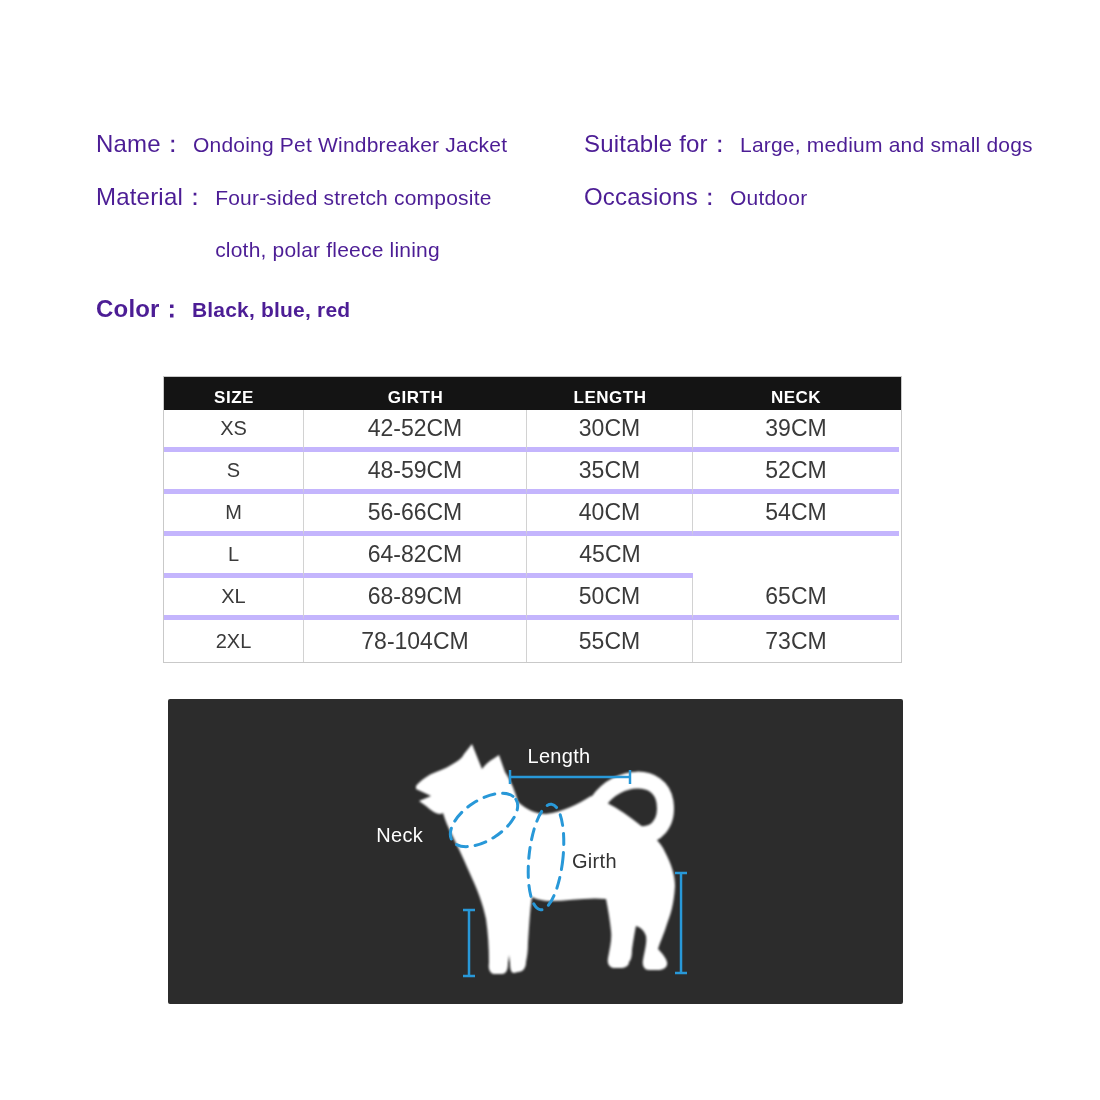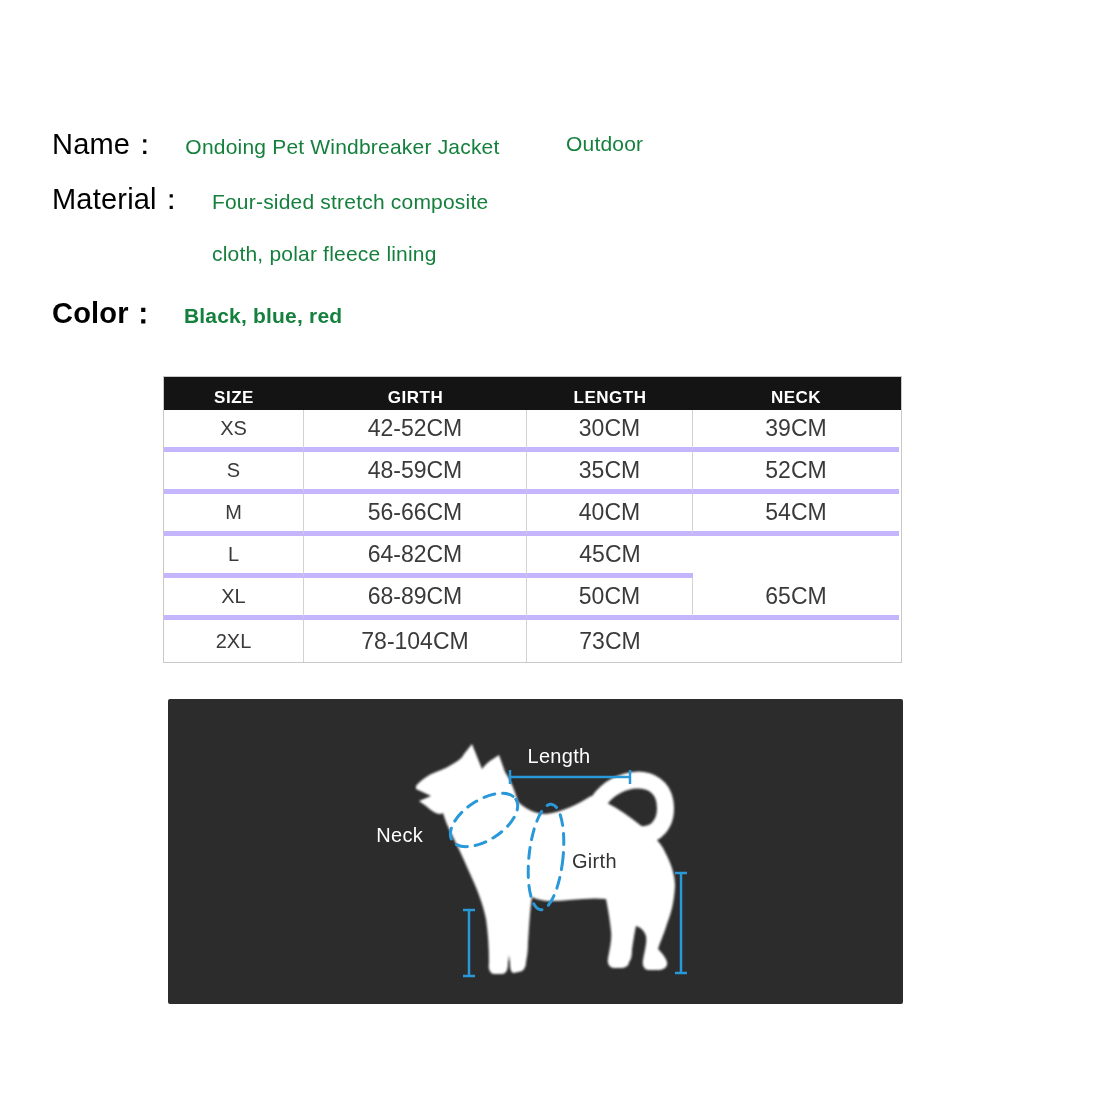--- a/index.html
+++ b/index.html
@@ -8,25 +8,26 @@
     font-family:"Liberation Sans","DejaVu Sans",sans-serif;
     -webkit-font-smoothing:antialiased;
   }
   
   .info-col{position:absolute;top:118px;}
   .info-col.left{left:52px;width:470px;}
   .info-col.right{left:540px;width:540px;}
   .info-row{display:flex;align-items:baseline;line-height:52px;}
   .info-row.gap-top{margin-top:7px;font-weight:bold;}
   .info-label{
-    font-size:29px;color:#000000;white-space:nowrap;flex:0 0 auto;
+    font-size:24px;color:#4c1d95;white-space:nowrap;flex:0 0 auto;
     letter-spacing:.2px;
+    margin-left:44px;
   }
   .info-value{
-    font-size:21px;color:#15803d;margin-left:26px;letter-spacing:.2px;
+    font-size:21px;color:#4c1d95;margin-left:8px;letter-spacing:.2px;
   }
   .info-value.wrap{width:322px;}
   
   .size-table{
     position:absolute;left:163px;top:376px;width:739px;
     border:1px solid #c9c9c9;box-sizing:border-box;background:#fff;
   }
   .t-row{display:grid;grid-template-columns:140px 223px 166px 206px;}
   .t-row.header{background:#141414;height:33px;}
   .t-row.header .t-cell{
@@ -63,20 +64,25 @@
     <span class="info-value wrap">Four-sided stretch composite cloth, polar fleece lining</span>
   </div>
   <div class="info-row gap-top">
     <span class="info-label">Color：</span>
     <span class="info-value">Black, blue, red</span>
   </div>
 </div>
 
 <div class="info-col right">
   <div class="info-row">
+    <span class="info-label">Suitable for：</span>
+    <span class="info-value">Large, medium and small dogs</span>
+  </div>
+  <div class="info-row">
+    <span class="info-label">Occasions：</span>
     <span class="info-value">Outdoor</span>
   </div>
 </div>
 
 <div class="size-table">
   <div class="t-row header">
     <div class="t-cell">SIZE</div>
     <div class="t-cell">GIRTH</div>
     <div class="t-cell">LENGTH</div>
     <div class="t-cell">NECK</div>
@@ -106,20 +112,21 @@
   </div>
   <div class="t-row">
     <div class="t-cell size-col">XL</div>
     <div class="t-cell">68-89CM</div>
     <div class="t-cell">50CM</div>
     <div class="t-cell">65CM</div>
   </div>
   <div class="t-row">
     <div class="t-cell size-col">2XL</div>
     <div class="t-cell">78-104CM</div>
+    <div class="t-cell">55CM</div>
     <div class="t-cell">73CM</div>
   </div>
 </div>
 
 <div class="diagram-panel">
   <svg viewBox="0 0 735 305" xmlns="http://www.w3.org/2000/svg">
     <defs>
       <filter id="soft" x="-5%" y="-5%" width="110%" height="110%">
         <feGaussianBlur stdDeviation="0.9"></feGaussianBlur>
       </filter>

